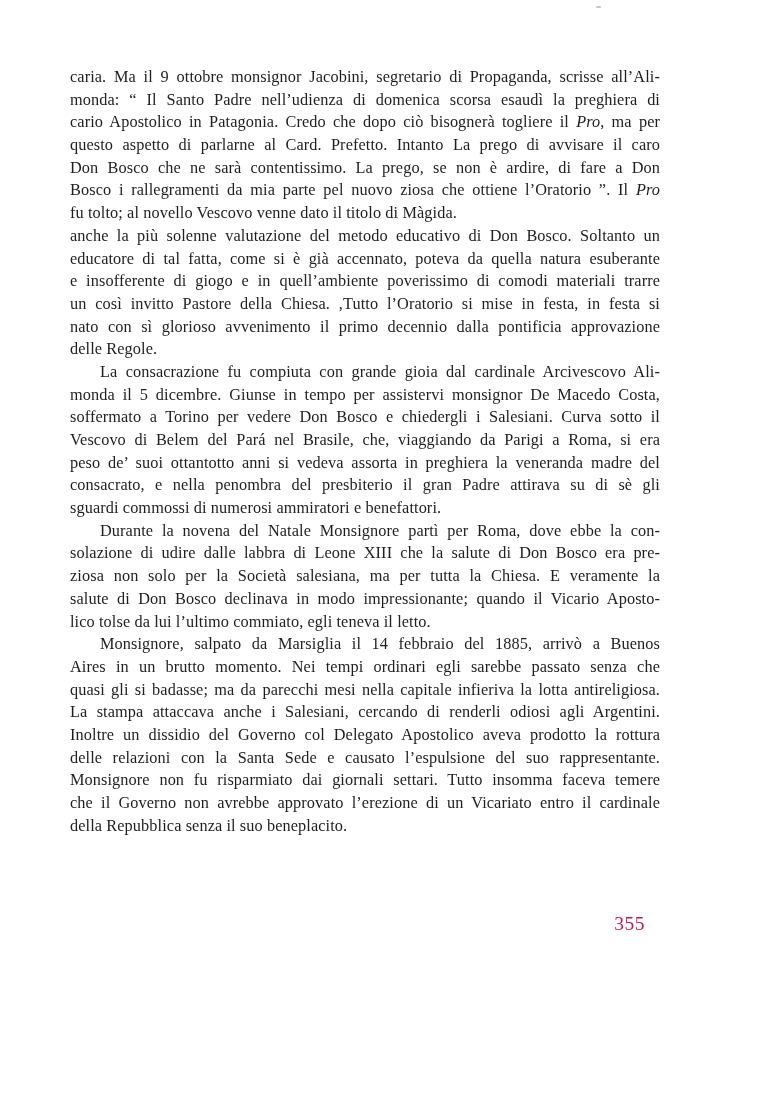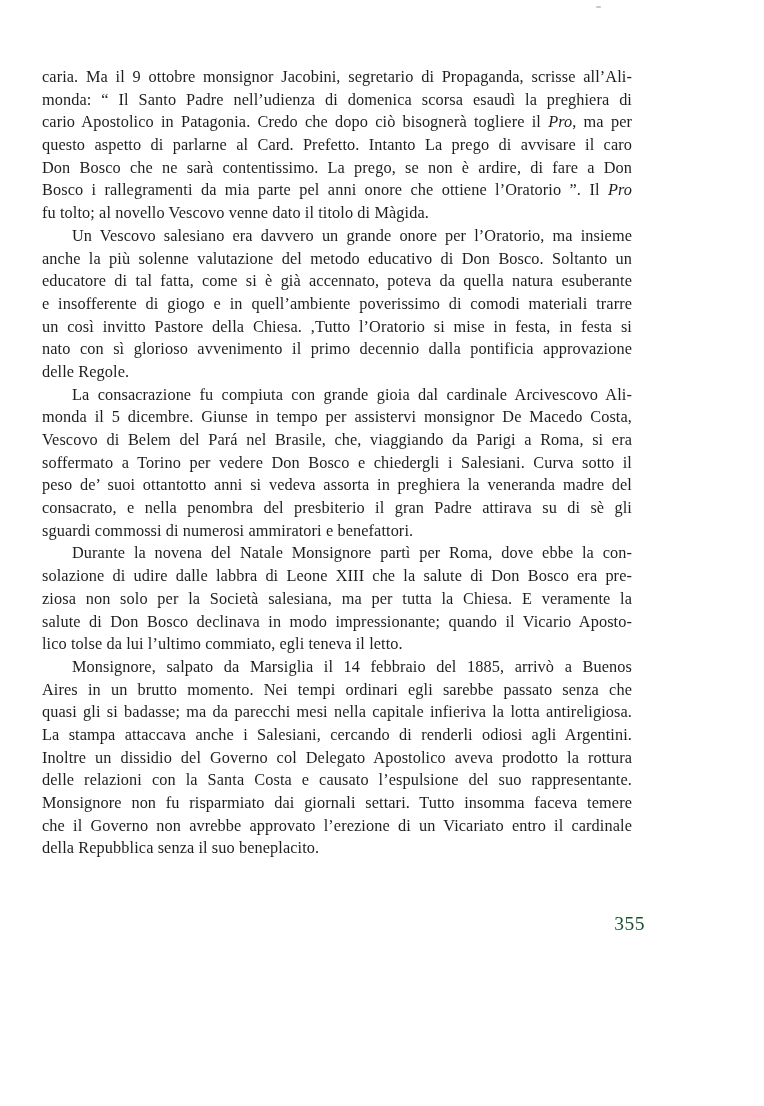--- a/index.html
+++ b/index.html
@@ -20,21 +20,21 @@
     position: absolute;
     left: 596px;
     top: 6px;
     width: 5px;
     height: 2px;
     background: #c7c7c7;
     border-radius: 1px;
   }
   .text-block {
     position: absolute;
-    left: 42px;
+    left: 70px;
     top: 66px;
     width: 590px;
     font-size: 16.3px;
     line-height: 22.7px;
     letter-spacing: 0.1px;
   }
   .paragraph {
     margin: 0;
     padding: 0;
   }
@@ -56,69 +56,68 @@
     margin-top: 43px;
   }
   .page-number {
     position: absolute;
     left: 55px;
     top: 913px;
     width: 590px;
     text-align: right;
     font-size: 19.5px;
     letter-spacing: 0.5px;
-    color: #14532d;
+    color: #be185d;
   }
 </style>
 </head>
 <body>
 
 <div class="page">
   <div class="scan-artifact"></div>
   <div class="text-block" id="text-block">
       <div class="paragraph">
         <div class="line"><span>caria. Ma il 9 ottobre monsignor Jacobini, segretario di Propaganda, scrisse all’Ali-</span></div>
         <div class="line"><span>monda: “ Il Santo Padre nell’udienza di domenica scorsa esaudì la preghiera di</span></div>
         <div class="line"><span>cario Apostolico in Patagonia. Credo che dopo ciò bisognerà togliere il </span><i>Pro</i><span>, ma per</span></div>
         <div class="line"><span>questo aspetto di parlarne al Card. Prefetto. Intanto La prego di avvisare il caro</span></div>
         <div class="line"><span>Don Bosco che ne sarà contentissimo. La prego, se non è ardire, di fare a Don</span></div>
-        <div class="line"><span>Bosco i rallegramenti da mia parte pel anni onore che ottiene l’Oratorio ”. Il </span><i>Pro</i></div>
+        <div class="line"><span>Bosco i rallegramenti da mia parte pel nuovo ziosa che ottiene l’Oratorio ”. Il </span><i>Pro</i></div>
         <div class="line last"><span>fu tolto; al novello Vescovo venne dato il titolo di Màgida.</span></div>
       </div>
       <div class="paragraph">
-        <div class="line indent"><span>Un Vescovo salesiano era davvero un grande onore per l’Oratorio, ma insieme</span></div>
         <div class="line"><span>anche la più solenne valutazione del metodo educativo di Don Bosco. Soltanto un</span></div>
         <div class="line"><span>educatore di tal fatta, come si è già accennato, poteva da quella natura esuberante</span></div>
         <div class="line"><span>e insofferente di giogo e in quell’ambiente poverissimo di comodi materiali trarre</span></div>
         <div class="line"><span>un così invitto Pastore della Chiesa. ,Tutto l’Oratorio si mise in festa, in festa si</span></div>
         <div class="line"><span>nato con sì glorioso avvenimento il primo decennio dalla pontificia approvazione</span></div>
         <div class="line last"><span>delle Regole.</span></div>
       </div>
       <div class="paragraph">
         <div class="line indent"><span>La consacrazione fu compiuta con grande gioia dal cardinale Arcivescovo Ali-</span></div>
         <div class="line"><span>monda il 5 dicembre. Giunse in tempo per assistervi monsignor De Macedo Costa,</span></div>
+        <div class="line"><span>soffermato a Torino per vedere Don Bosco e chiedergli i Salesiani. Curva sotto il</span></div>
         <div class="line"><span>Vescovo di Belem del Pará nel Brasile, che, viaggiando da Parigi a Roma, si era</span></div>
-        <div class="line"><span>soffermato a Torino per vedere Don Bosco e chiedergli i Salesiani. Curva sotto il</span></div>
         <div class="line"><span>peso de’ suoi ottantotto anni si vedeva assorta in preghiera la veneranda madre del</span></div>
         <div class="line"><span>consacrato, e nella penombra del presbiterio il gran Padre attirava su di sè gli</span></div>
         <div class="line last"><span>sguardi commossi di numerosi ammiratori e benefattori.</span></div>
       </div>
       <div class="paragraph">
         <div class="line indent"><span>Durante la novena del Natale Monsignore partì per Roma, dove ebbe la con-</span></div>
         <div class="line"><span>solazione di udire dalle labbra di Leone XIII che la salute di Don Bosco era pre-</span></div>
         <div class="line"><span>ziosa non solo per la Società salesiana, ma per tutta la Chiesa. E veramente la</span></div>
         <div class="line"><span>salute di Don Bosco declinava in modo impressionante; quando il Vicario Aposto-</span></div>
         <div class="line last"><span>lico tolse da lui l’ultimo commiato, egli teneva il letto.</span></div>
       </div>
       <div class="paragraph">
         <div class="line indent"><span>Monsignore, salpato da Marsiglia il 14 febbraio del 1885, arrivò a Buenos</span></div>
         <div class="line"><span>Aires in un brutto momento. Nei tempi ordinari egli sarebbe passato senza che</span></div>
         <div class="line"><span>quasi gli si badasse; ma da parecchi mesi nella capitale infieriva la lotta antireligiosa.</span></div>
         <div class="line"><span>La stampa attaccava anche i Salesiani, cercando di renderli odiosi agli Argentini.</span></div>
         <div class="line"><span>Inoltre un dissidio del Governo col Delegato Apostolico aveva prodotto la rottura</span></div>
-        <div class="line"><span>delle relazioni con la Santa Costa e causato l’espulsione del suo rappresentante.</span></div>
+        <div class="line"><span>delle relazioni con la Santa Sede e causato l’espulsione del suo rappresentante.</span></div>
         <div class="line"><span>Monsignore non fu risparmiato dai giornali settari. Tutto insomma faceva temere</span></div>
         <div class="line"><span>che il Governo non avrebbe approvato l’erezione di un Vicariato entro il cardinale</span></div>
         <div class="line last"><span>della Repubblica senza il suo beneplacito.</span></div>
       </div>
     </div>
   <div class="page-number">355</div>
 </div>
 
 </body></html>

